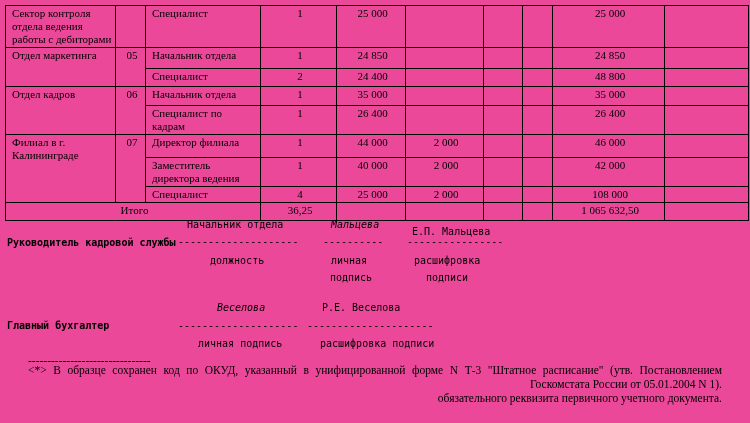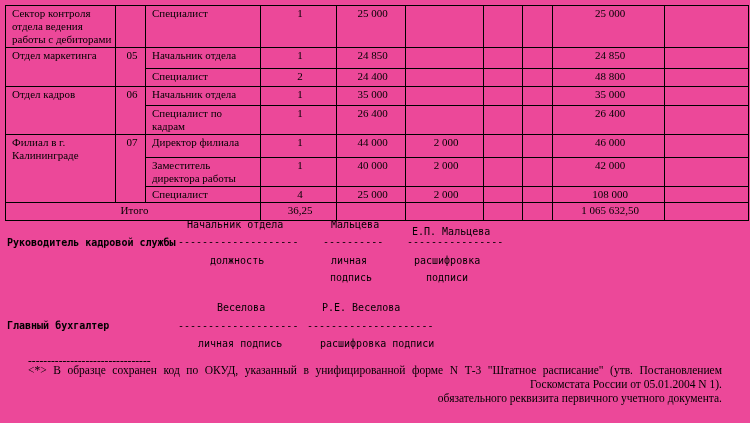--- a/index.html
+++ b/index.html
@@ -8,21 +8,21 @@
   table.staff{position:absolute;left:5px;top:5px;width:743px;border-collapse:collapse;table-layout:fixed;}
   table.staff td{border:1px solid #000;vertical-align:top;font-size:11px;line-height:1.18;
                  padding:1px 3px 1px 6px;overflow:hidden;}
   td.num{text-align:center;padding:1px 2px;}
   td.tot{text-align:center;padding:1px 2px 1px 28px;}
   td.noborder{border:none;}
   td.itogo{text-align:center;padding-left:30px;}
   .mono{position:absolute;font-family:"DejaVu Sans Mono", monospace;font-size:10px;line-height:12px;
         white-space:pre;color:#000;}
   .bold{font-weight:bold;}
-  .ital{}
+  .ital{font-style:italic;}
   .fnsep{position:absolute;font-family:"Liberation Serif", serif;font-size:11.5px;letter-spacing:0;}
   .fnote{position:absolute;left:5px;top:363px;width:717px;font-family:Liberation Serif, serif;
          font-size:11.5px;color:#000;}
   .fnote .ln{height:14px;line-height:14px;white-space:nowrap;text-align:right;}
   .fnote .jl{white-space:normal;text-align:justify;text-align-last:justify;text-indent:23px;
              height:14px;overflow:hidden;}
 </style>
 </head>
 <body>
 
@@ -104,21 +104,21 @@
       <td>Директор филиала</td>
       <td class="num">1</td>
       <td class="num">44 000</td>
       <td class="num">2 000</td>
       <td class="num"></td>
       <td class="num"></td>
       <td class="tot">46 000</td>
       <td class="num"></td>
     </tr>
     <tr style="height:27px">
-      <td>Заместитель директора работы</td>
+      <td>Заместитель директора ведения</td>
       <td class="num">1</td>
       <td class="num">40 000</td>
       <td class="num">2 000</td>
       <td class="num"></td>
       <td class="num"></td>
       <td class="tot">42 000</td>
       <td class="num"></td>
     </tr>
     <tr style="height:16px">
       <td>Специалист</td>

